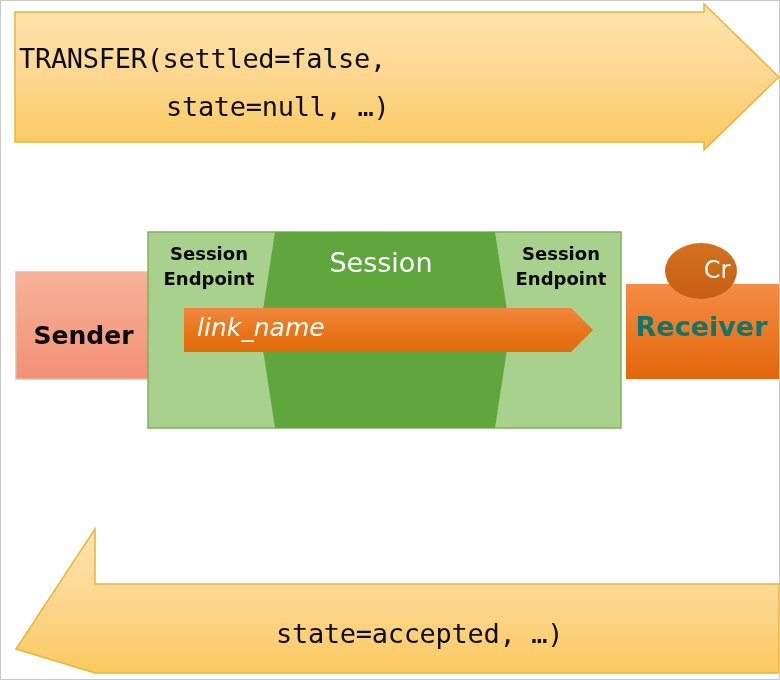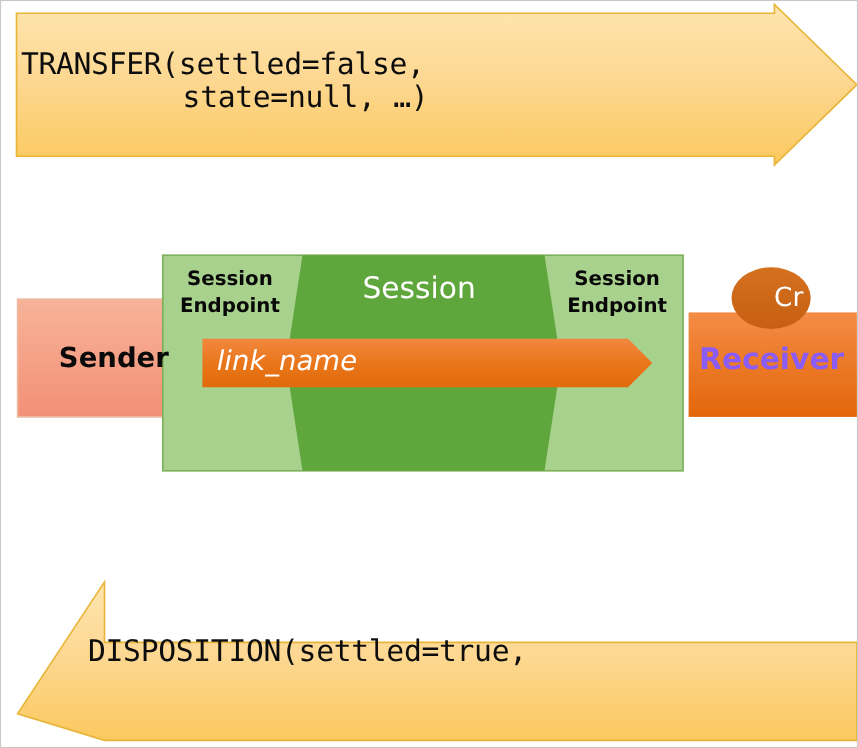--- a/index.html
+++ b/index.html
@@ -62,21 +62,21 @@
     font-weight: bold;
     font-size: 25px;
     color: #0a0a0a;
     text-align: center;
     width: 135px;
   }
   .receiver-label {
     font-family: "DejaVu Sans", sans-serif;
     font-weight: bold;
     font-size: 27px;
-    color: #8b5cf6;
+    color: #0f766e;
     text-align: center;
     width: 155px;
   }
   .cr-label {
     font-family: "DejaVu Sans", sans-serif;
     font-size: 24px;
     color: #ffffff;
     text-align: center;
     width: 70px;
   }
@@ -123,25 +123,25 @@
     <rect x="147" y="231" width="473" height="196" fill="#A9D18E" stroke="#7FB05B" stroke-width="1.5"></rect>
 
     <polygon points="274,231 494,231 494,231 509,329 494,427 274,427 259,329" fill="#5FA73C" stroke="none"></polygon>
 
     <polygon points="183,307 570,307 570,307 592,329 570,351 183,351" fill="url(#gradLink)" stroke="none"></polygon>
 
     <ellipse cx="700" cy="270" rx="36" ry="28" fill="url(#gradCr)" stroke="none"></ellipse>
   </svg>
 
   <div class="txt mono-code" style="left:18px; top:38px;">TRANSFER(settled=false,</div>
-  <div class="txt mono-code" style="left:165px; top:68px;">state=null, …)</div>
+  <div class="txt mono-code" style="left:165px; top:86px;">state=null, …)</div>
 
-  <div class="txt mono-code" style="left:79px; top:572px;">DISPOSITION(settled=true,</div>
+  <div class="txt mono-code" style="left:275px; top:613px;">state=accepted, …)</div>
 
-  <div class="txt sender-label" style="left:15px; top:310px;padding-left:20px;">Sender</div>
+  <div class="txt sender-label" style="left:15px; top:320px;">Sender</div>
 
   <div class="txt receiver-label" style="left:623px; top:310px;">Receiver</div>
 
   <div class="txt cr-label" style="left:665px; top:255px;margin-left:16px;">Cr</div>
 
   <div class="txt session-label" style="left:305px; top:246px; width:150px;">Session</div>
 
   <div class="txt endpoint-label" style="left:158px; top:240px; width:100px;">Session</div>
   <div class="txt endpoint-label" style="left:158px; top:265px; width:100px;">Endpoint</div>
 

